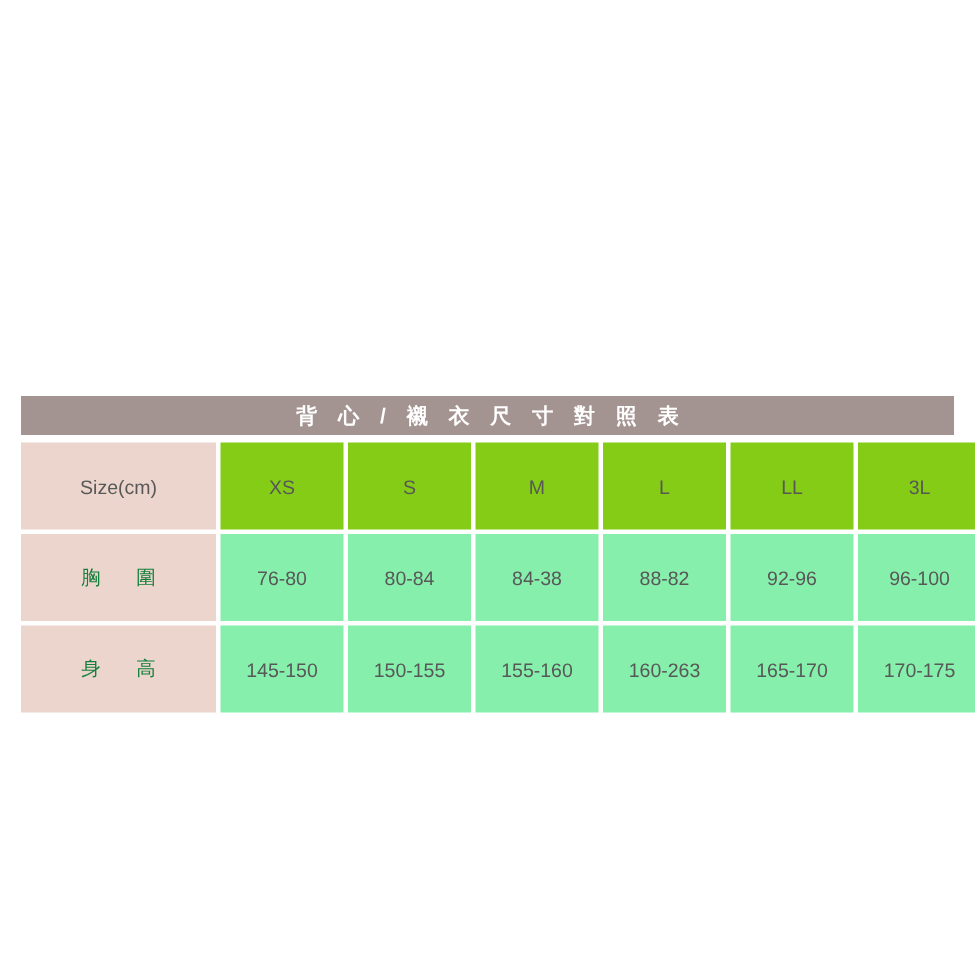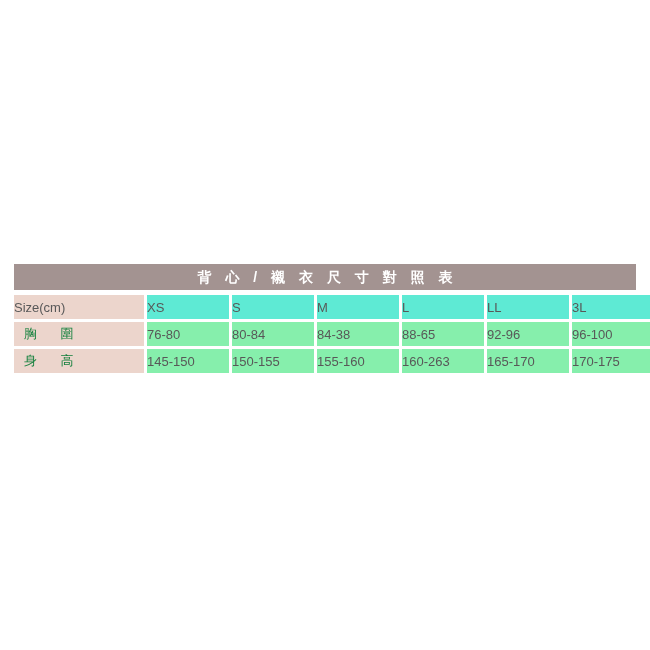--- a/index.html
+++ b/index.html
@@ -49,35 +49,35 @@
     border-collapse: separate;
     border-spacing: 3px;
     margin-top: 2px;
     margin-left: -3px;
     width: calc(100% + 6px);
     table-layout: fixed;
   }
 
   .chart-table td {
     height: 24px;
-    text-align: left;
+    text-align: center;
     vertical-align: middle;
     font-size: 13px;
-    padding: 0;
+    padding: 17px;
     white-space: nowrap;
     overflow: hidden;
   }
 
   
   col.col-label { width: 130px; }
   col.col-size  { width: 82px; }
 
   
   .cell-head {
-    background: #5eead4;
+    background: #84cc16;
     color: #585858;
   }
   .cell-head-label {
     background: #ecd5cc;
     color: #585858;
   }
 
   
   .cell-rowlabel {
     background: #ecd5cc;
@@ -121,21 +121,21 @@
           <td class="cell-head">L</td>
           <td class="cell-head">LL</td>
           <td class="cell-head">3L</td>
         </tr>
 
         <tr>
           <td class="cell-rowlabel">胸  圍</td>
           <td class="cell-value">76-80</td>
           <td class="cell-value">80-84</td>
           <td class="cell-value">84-38</td>
-          <td class="cell-value">88-65</td>
+          <td class="cell-value">88-82</td>
           <td class="cell-value">92-96</td>
           <td class="cell-value">96-100</td>
         </tr>
 
         <tr>
           <td class="cell-rowlabel">身  高</td>
           <td class="cell-value">145-150</td>
           <td class="cell-value">150-155</td>
           <td class="cell-value">155-160</td>
           <td class="cell-value">160-263</td>

